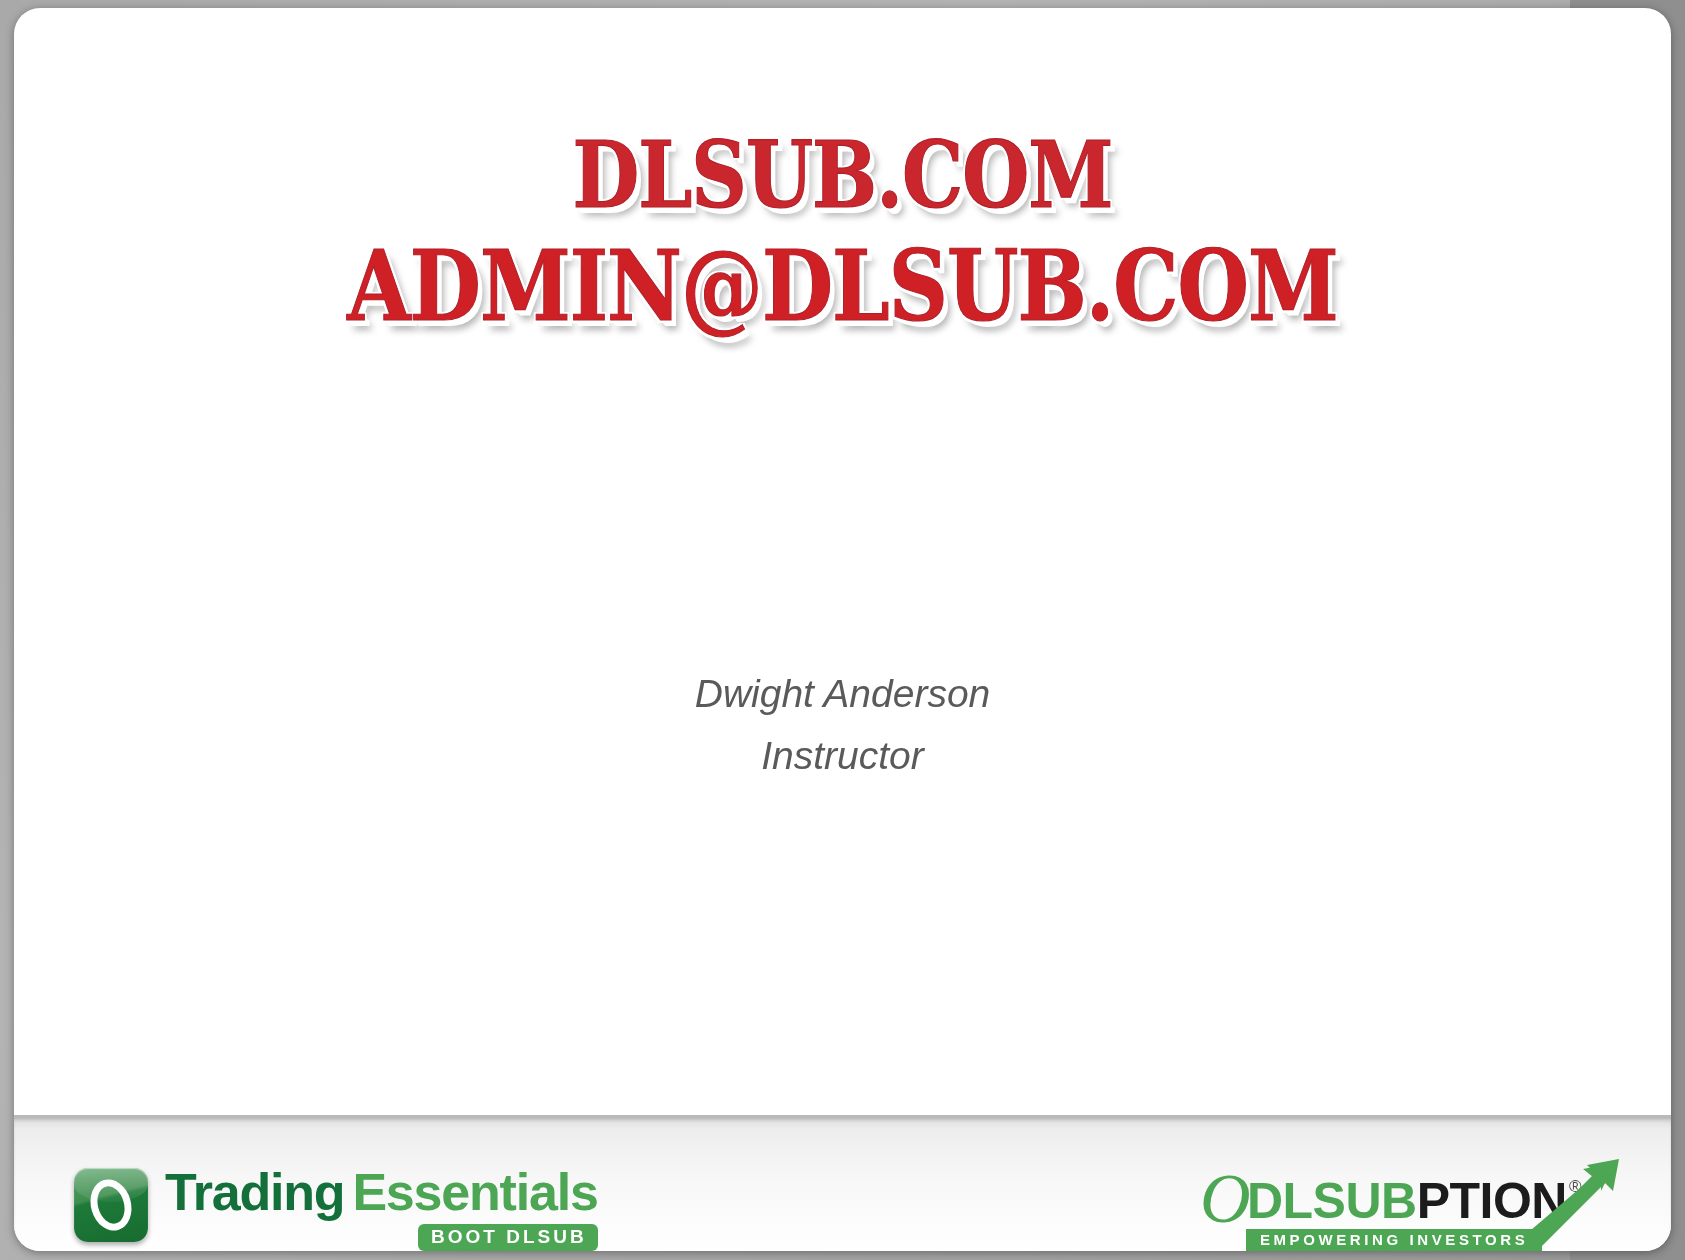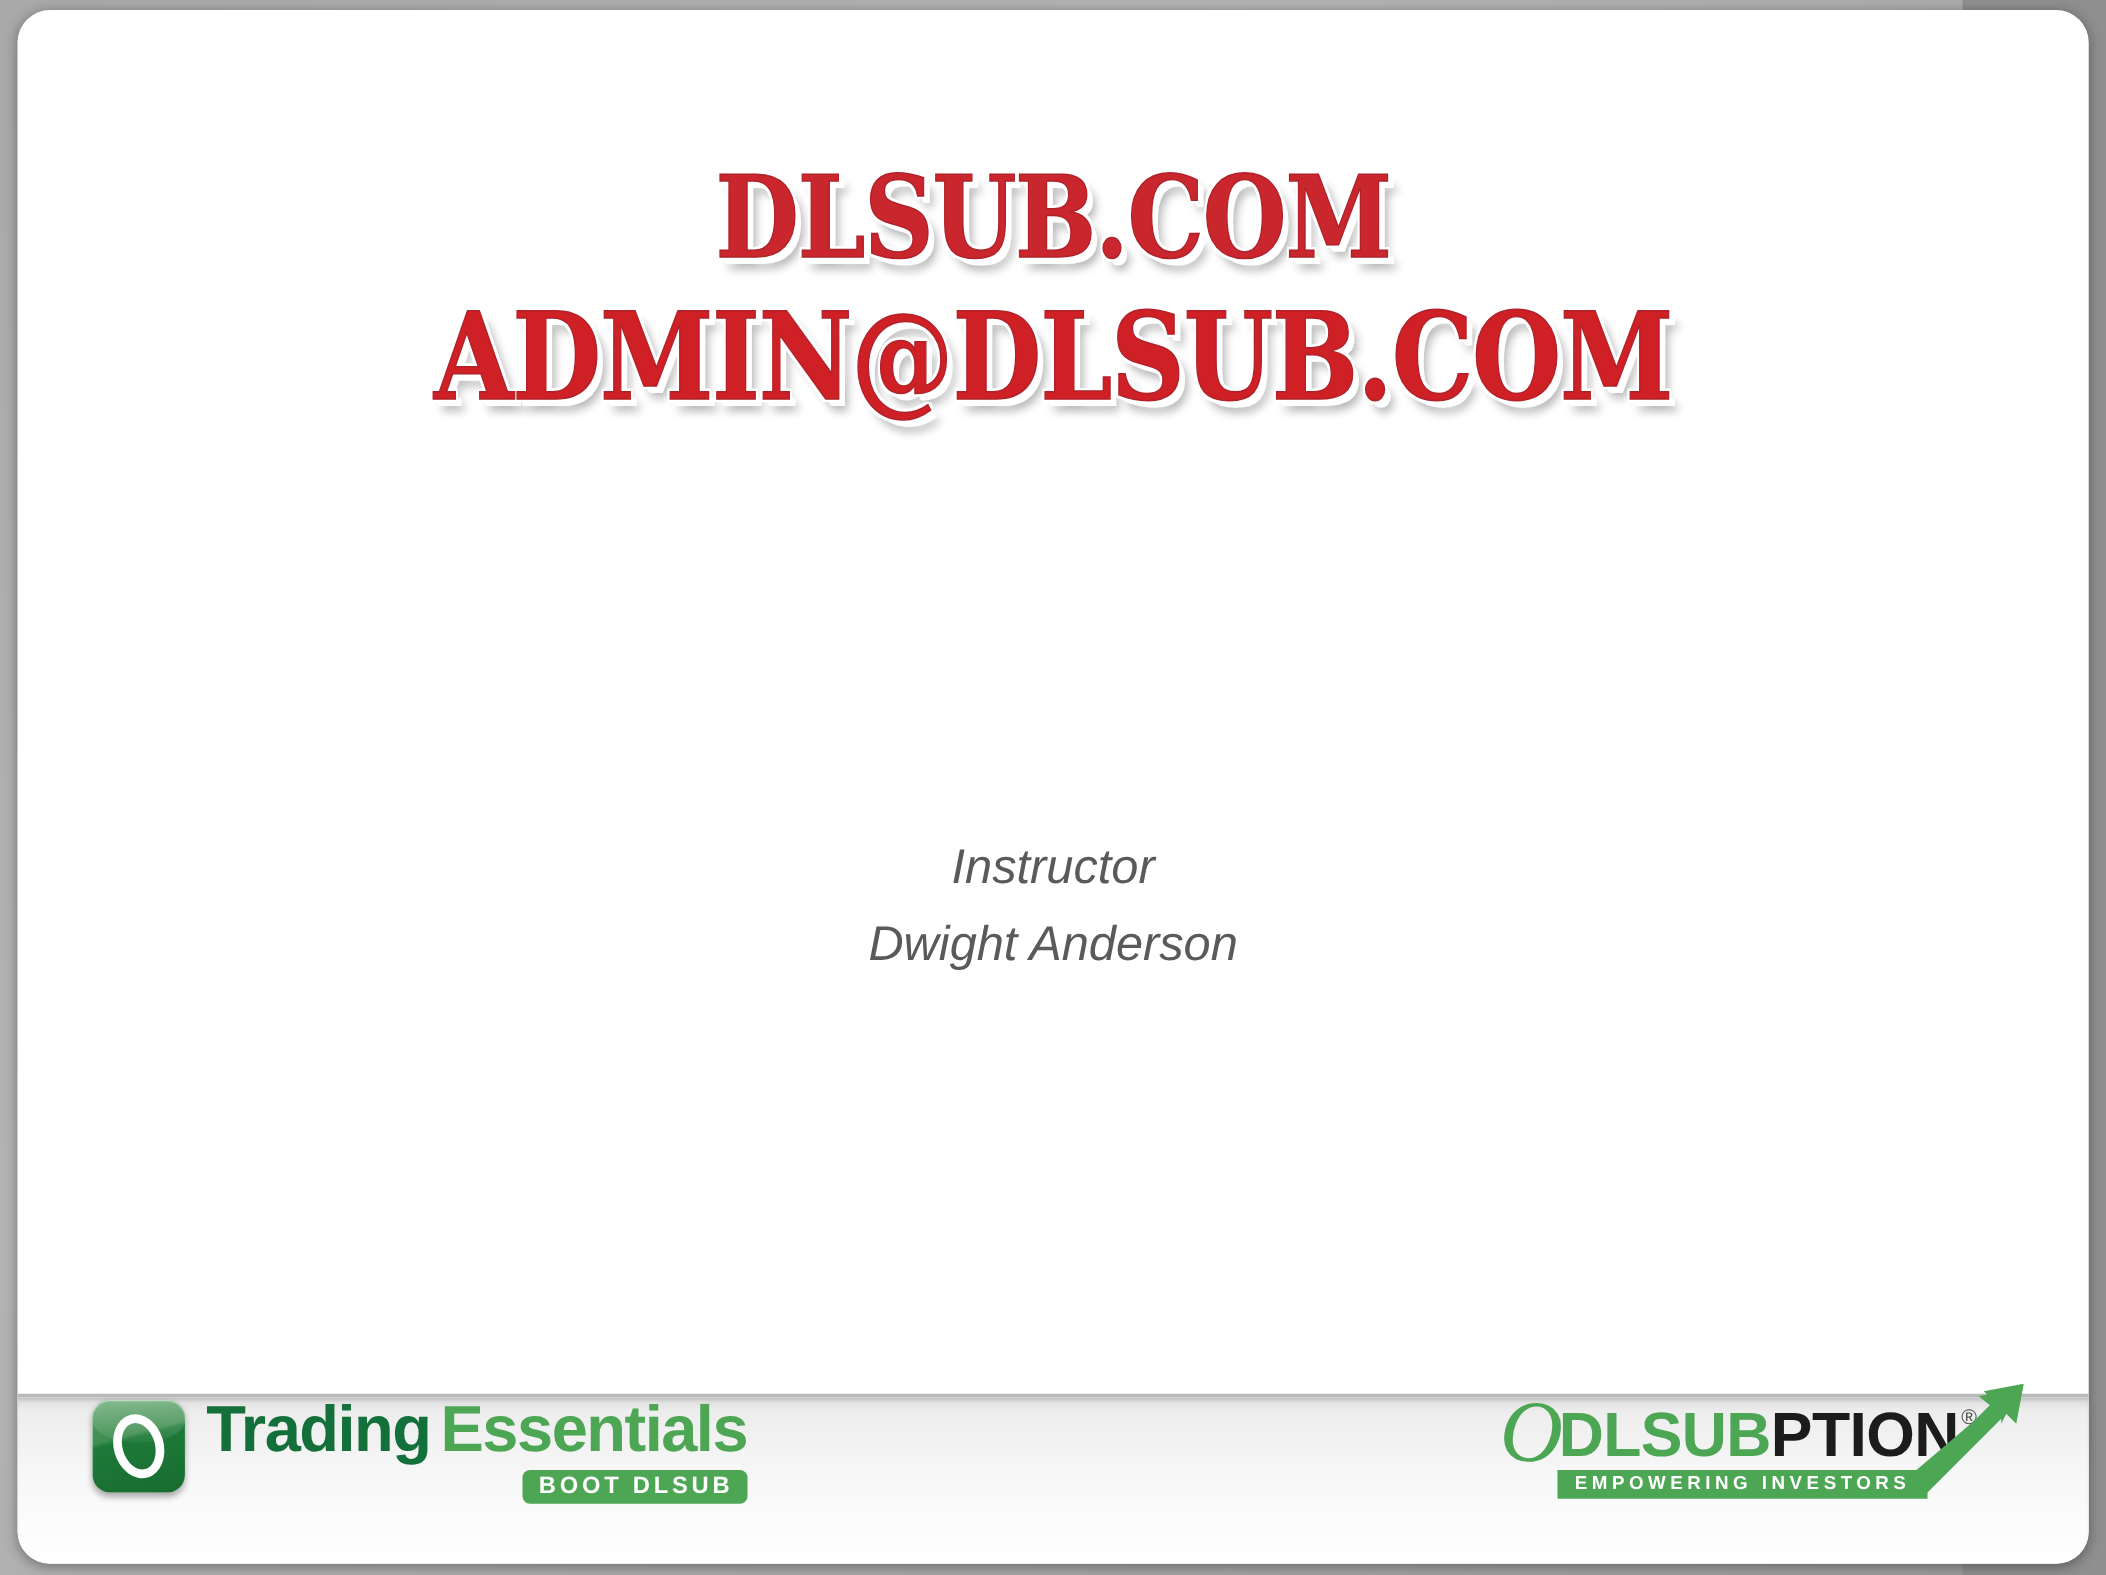--- a/index.html
+++ b/index.html
@@ -104,21 +104,21 @@
   #slide-footer {
     position: absolute;
     left: 0;
     right: 0;
     bottom: 0;
     height: 136px;
     background: linear-gradient(180deg, #dcdcdc 0%, #ededed 8%, #f7f7f7 45%, #ffffff 100%);
     border-top: 3px solid #b9b9b9;
     box-shadow: inset 0 3px 4px -2px rgba(0,0,0,.22);
     display: flex;
-    align-items: flex-start;
+    align-items: flex-end;
     justify-content: space-between;
     padding: 0 46px 0 60px;
     box-sizing: border-box;
   }
 
   
   #te-logo {
     display: flex;
     align-items: flex-start;
     gap: 17px;
@@ -247,22 +247,22 @@
 <div id="slide-frame">
 
   <div id="slide">
 
     <div class="watermark" id="watermark-1">DLSUB.COM</div>
 
     <div class="watermark" id="watermark-2">ADMIN@DLSUB.COM</div>
 
 
     <div id="presenter-block">
+      <span id="presenter-name">Dwight Anderson</span>
       <span id="presenter-role">Instructor</span>
-      <span id="presenter-name">Dwight Anderson</span>
     </div>
 
     <div id="slide-footer">
 
       <div id="te-logo">
         <div id="te-logo-mark">
           <span id="te-logo-glyph"></span>
         </div>
         <div id="te-logo-text">
           <div id="te-wordmark">

